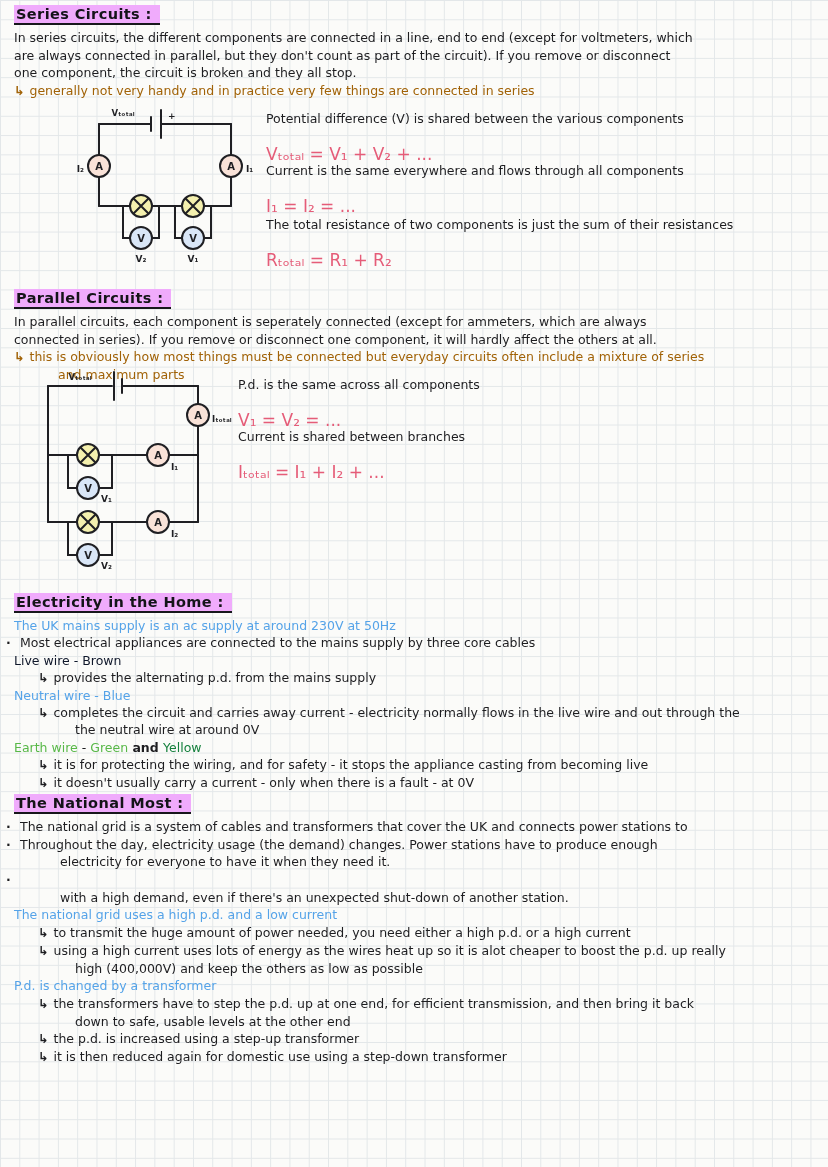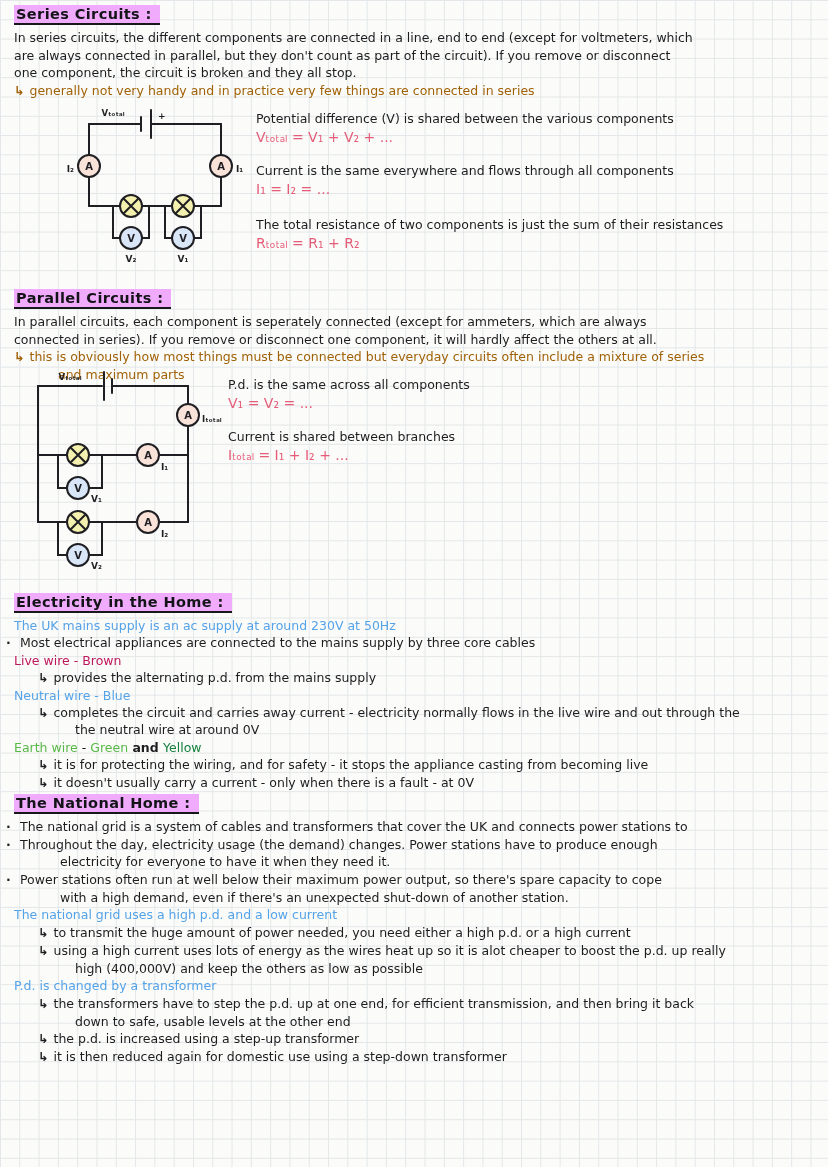--- a/index.html
+++ b/index.html
@@ -17,33 +17,33 @@
   .heading{
     display:inline-block;background:#f0abfc;font-weight:bold;font-size:14.5px;
     border-bottom:2px solid #17171c;padding:1px 8px 1px 2px;letter-spacing:.4px;
     margin-bottom:4px;color:#141418;
   }
   .line{white-space:nowrap;font-size:12.5px;line-height:17.6px;height:17.6px;}
   .home-line{line-height:17.4px;height:17.4px;}
   .grid-line{line-height:17.7px;height:17.7px;}
   .purple{color:#a16207;}
   .blue{color:#55a3e8;}
-  .orange{color:#be185d;}
+  .orange{color:#0f172a;}
   .green{color:#58b848;}
   .yellow{color:#15803d;}
   .arrow{display:inline-block;margin-right:5px;font-weight:bold;}
   .arrow-ind{padding-left:24px;}
   .cont{padding-left:61px;}
   .cont-g{padding-left:46px;}
   .bullet-line{position:relative;padding-left:14px;}
   .bullet{position:absolute;left:0;top:0;font-weight:bold;}
-  .row{position:absolute;left:6px;width:656px;padding-left:20px;}
+  .row{position:absolute;left:16px;width:656px;padding-left:20px;}
   .fact{position:absolute;white-space:nowrap;}
   .fact-text{font-size:12.5px;line-height:17px;}
-  .fact-formula{font-size:14px;line-height:17px;color:#e55c78;margin-top:2px;}
+  .fact-formula{font-size:17px;line-height:17px;color:#e55c78;margin-top:19px;}
   svg text{font-family:"DejaVu Sans",sans-serif;fill:#1f1f23;}
   svg .sym{font-size:10px;font-weight:bold;}
   svg .lbl{font-size:9px;font-weight:bold;}
   svg .lbl-s{font-size:8.5px;font-weight:bold;}
 </style>
 </head>
 <body>
 
 <div class="sec" style="top:4px">
   <div>
@@ -205,26 +205,26 @@
   <div class="line home-line blue">Neutral wire - Blue</div>
   <div class="line home-line arrow-ind"><span class="arrow">↳</span><span>completes the circuit and carries away current - electricity normally flows in the live wire and out through the</span></div>
   <div class="line home-line cont">the neutral wire at around 0V</div>
   <div class="line home-line"><span class="green">Earth wire</span><span> - </span><span class="green">Green</span><span style="font-weight:bold"> and </span><span class="yellow">Yellow</span></div>
   <div class="line home-line arrow-ind"><span class="arrow">↳</span><span>it is for protecting the wiring, and for safety - it stops the appliance casting from becoming live</span></div>
   <div class="line home-line arrow-ind"><span class="arrow">↳</span><span>it doesn't usually carry a current - only when there is a fault - at 0V</span></div>
 </div>
 
 <div class="sec" style="top:793px">
   <div>
-    <span class="heading">The National Home :</span>
+    <span class="heading">The National Most :</span>
   </div>
   <div class="line grid-line bullet-line" style="margin-left:-8px"><span class="bullet">·</span><span>The national grid is a system of cables and transformers that cover the UK and connects power stations to</span></div>
   <div class="line grid-line bullet-line" style="margin-left:-8px"><span class="bullet">·</span><span>Throughout the day, electricity usage (the demand) changes. Power stations have to produce enough</span></div>
   <div class="line grid-line cont-g">electricity for everyone to have it when they need it.</div>
-  <div class="line grid-line bullet-line" style="margin-left:-8px"><span class="bullet">·</span><span>Power stations often run at well below their maximum power output, so there's spare capacity to cope</span></div>
+  <div class="line grid-line bullet-line" style="margin-left:-8px"><span class="bullet">·</span></div>
   <div class="line grid-line cont-g">with a high demand, even if there's an unexpected shut-down of another station.</div>
   <div class="line grid-line blue">The national grid uses a high p.d. and a low current</div>
   <div class="line grid-line arrow-ind"><span class="arrow">↳</span><span>to transmit the huge amount of power needed, you need either a high p.d. or a high current</span></div>
   <div class="line grid-line arrow-ind"><span class="arrow">↳</span><span>using a high current uses lots of energy as the wires heat up so it is alot cheaper to boost the p.d. up really</span></div>
   <div class="line grid-line cont">high (400,000V) and keep the others as low as possible</div>
   <div class="line grid-line blue">P.d. is changed by a transformer</div>
   <div class="line grid-line arrow-ind"><span class="arrow">↳</span><span>the transformers have to step the p.d. up at one end, for efficient transmission, and then bring it back</span></div>
   <div class="line grid-line cont">down to safe, usable levels at the other end</div>
   <div class="line grid-line arrow-ind"><span class="arrow">↳</span><span>the p.d. is increased using a step-up transformer</span></div>
   <div class="line grid-line arrow-ind"><span class="arrow">↳</span><span>it is then reduced again for domestic use using a step-down transformer</span></div>

